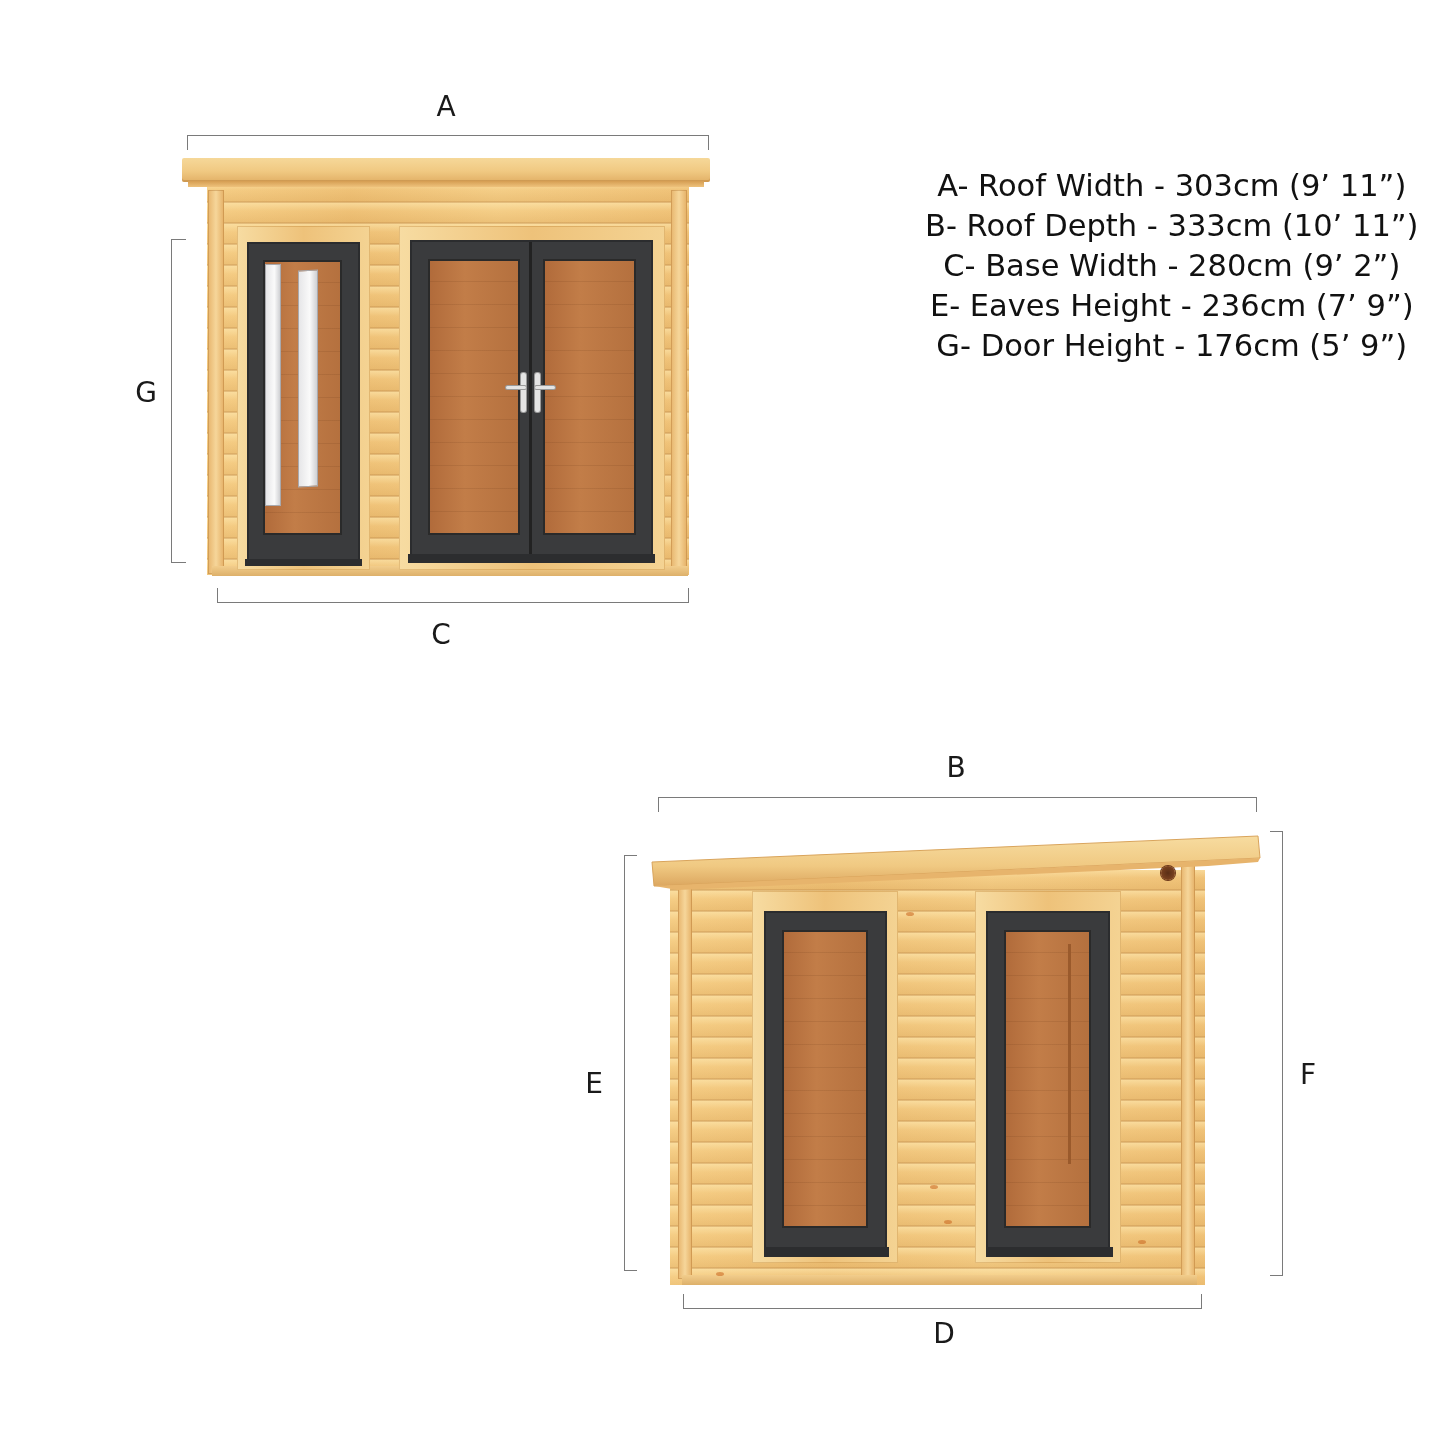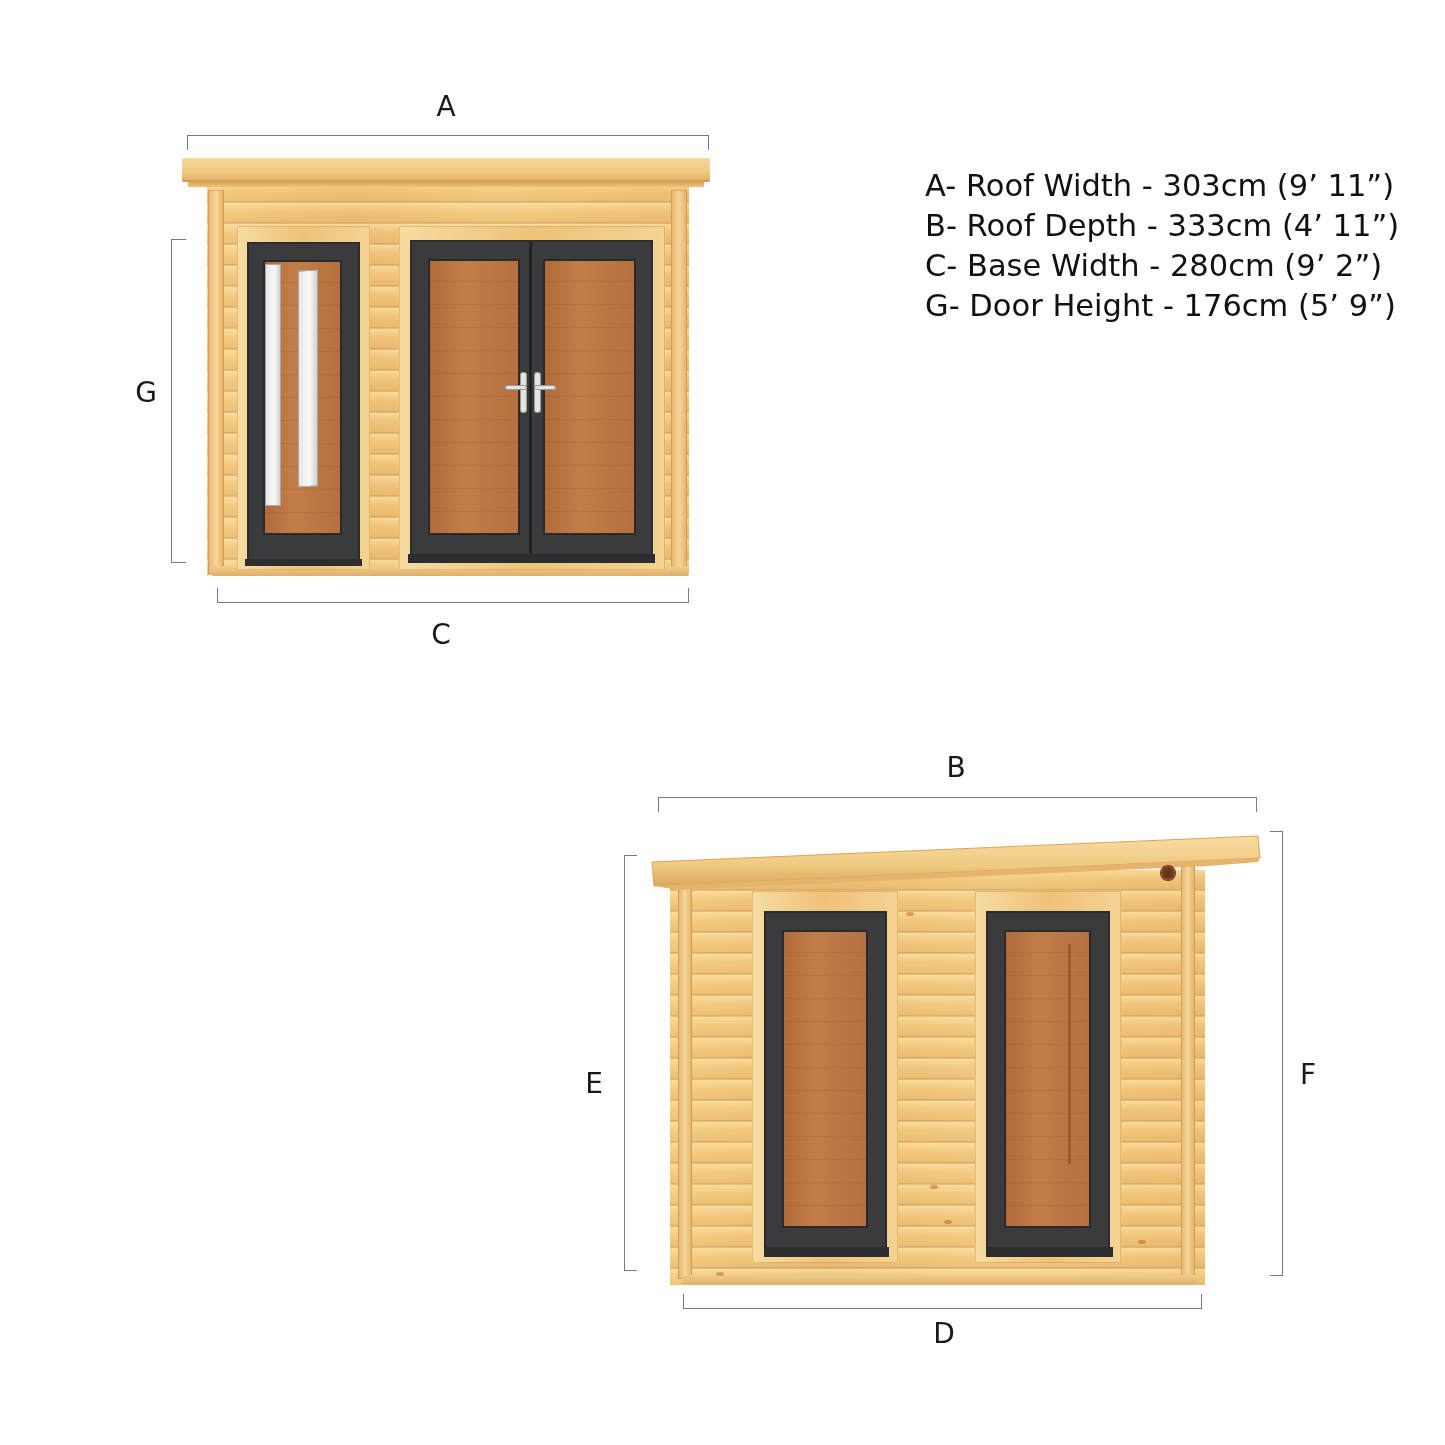--- a/index.html
+++ b/index.html
@@ -37,21 +37,21 @@
   .glass {
     background-color:#b7703f;
     background-image:
       repeating-linear-gradient(180deg, rgba(0,0,0,0) 0px, rgba(0,0,0,0) 22px, rgba(90,45,15,0.25) 23px),
       linear-gradient(90deg,#b06a3a,#c27d48 40%,#b4703e);
     box-shadow: inset 0 0 0 2px #2a2a2a;
   }
   .sill { background:#2c2d2f; }
   .handle-bar { background:#e4e4e4; box-shadow: 0 0 0 1px #9a9a9a; border-radius:2px; }
 
-  .spec-list { position:absolute; left:925px; top:166px; font-size:30.5px; line-height:40px; color:#111; }
+  .spec-list { position:absolute; left:925px; top:166px; font-size:30.5px; line-height:40px; color:#111;text-align:center; }
   .spec-row { white-space:nowrap; }
 
   .knot { position:absolute; width:8px; height:4px; border-radius:50%; background:rgba(200,100,30,0.55); }
 </style>
 </head>
 <body>
 
 <div>
 
   <div class="dim dim-top" style="left:187px; top:135px; width:520px; height:14px;"></div>
@@ -89,22 +89,23 @@
   <div class="abs sill" style="left:408px; top:554px; width:247px; height:9px;"></div>
 
   <div class="abs handle-bar" style="left:521px; top:373px; width:5px; height:39px;"></div>
   <div class="abs handle-bar" style="left:506px; top:386px; width:20px; height:3px;"></div>
   <div class="abs handle-bar" style="left:535px; top:373px; width:5px; height:39px;"></div>
   <div class="abs handle-bar" style="left:535px; top:386px; width:20px; height:3px;"></div>
 </div>
 
 <div class="spec-list">
   <div class="spec-row">A- Roof Width - 303cm (9’ 11”)</div>
-  <div class="spec-row">B- Roof Depth - 333cm (4’ 11”)</div>
+  <div class="spec-row">B- Roof Depth - 333cm (10’ 11”)</div>
   <div class="spec-row">C- Base Width - 280cm (9’ 2”)</div>
+  <div class="spec-row">E- Eaves Height - 236cm (7’ 9”)</div>
   <div class="spec-row">G- Door Height - 176cm (5’ 9”)</div>
 </div>
 
 <div>
 
   <div class="dim dim-top" style="left:658px; top:797px; width:597px; height:14px;"></div>
   <div class="dim-label" style="left:956px; top:767px;">B</div>
 
   <div class="dim dim-left" style="left:624px; top:855px; width:12px; height:414px;"></div>
   <div class="dim-label" style="left:594px; top:1083px;">E</div>

